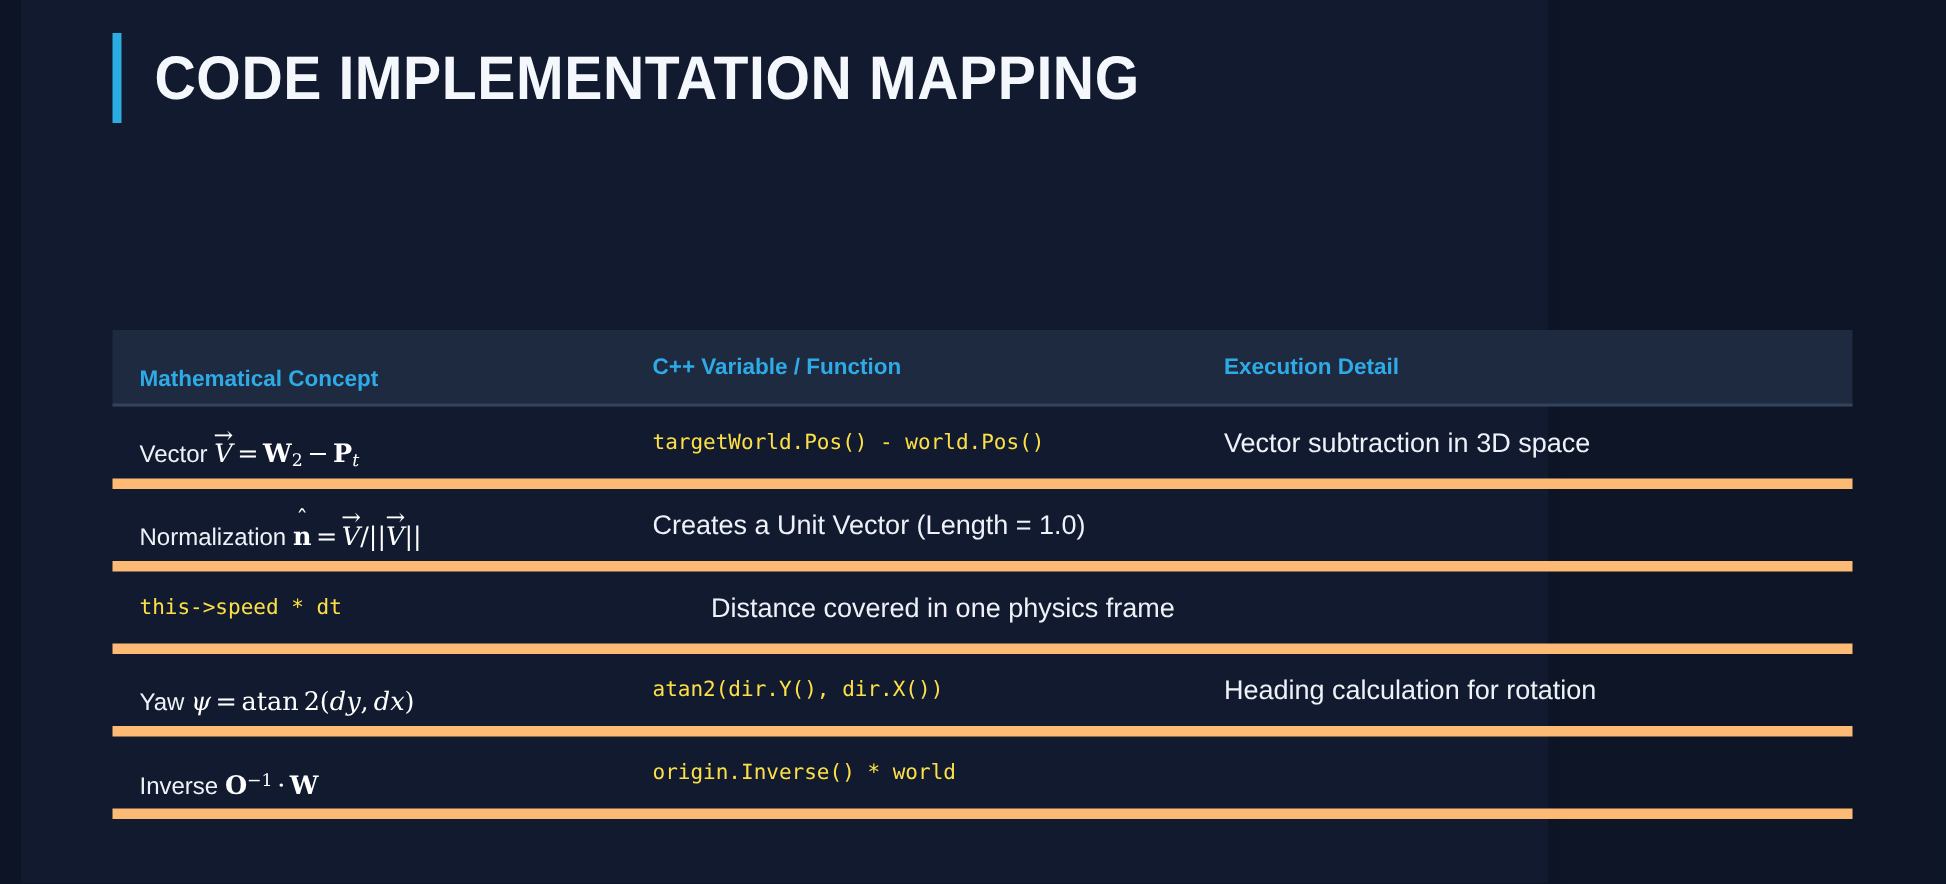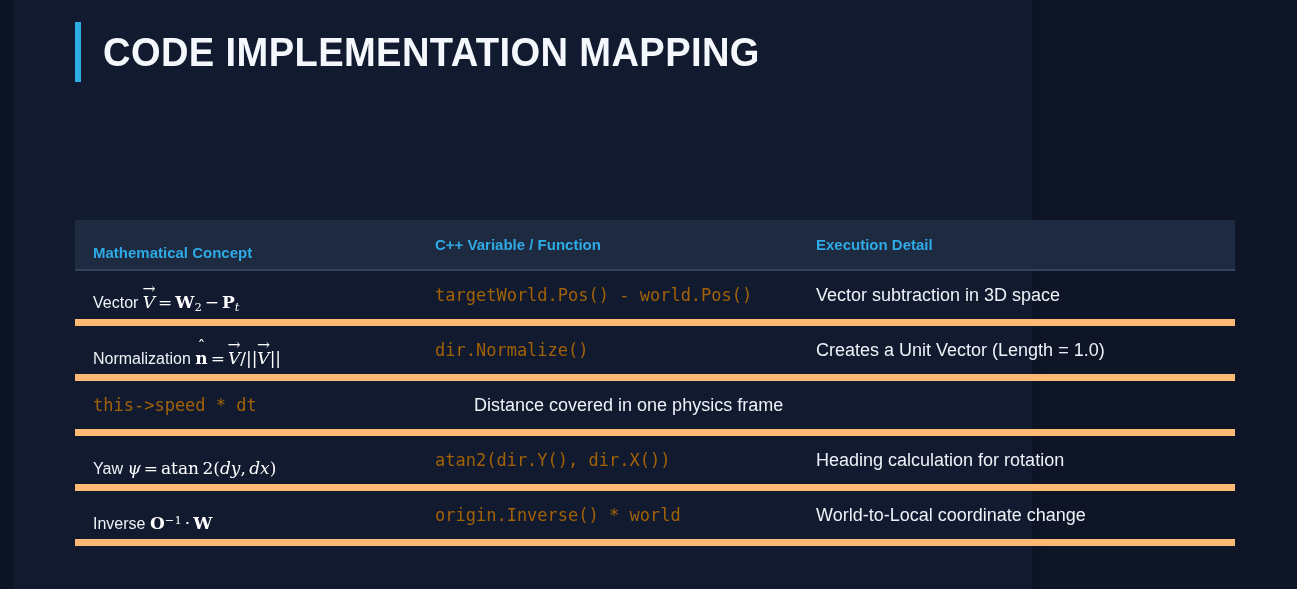--- a/index.html
+++ b/index.html
@@ -137,22 +137,22 @@
   }
   sub.msub.rm { font-style: normal; }
   sup.msup {
     font-size: 0.68em;
     vertical-align: 0.45em;
     font-style: normal;
   }
 
   .code {
     font-family: "DejaVu Sans Mono", "Liberation Mono", monospace;
-    font-size: 17px;
-    color: #a16207;
+    font-size: 14px;
+    color: #fde047;
     white-space: nowrap;
   }
 
   .detail {
     color: #eef2f8;
     font-size: 18px;
     white-space: nowrap;
   }
 </style>
 </head>
@@ -185,21 +185,20 @@
       <div class="c2"><span class="code">targetWorld.Pos() - world.Pos()</span></div>
       <div class="c3"><span class="detail">Vector subtraction in 3D space</span></div>
     </div>
 
     <div class="row">
       <div class="c1">
         <span class="concept"><span>Normalization</span>
           <span class="math"><span class="acc"><span class="base bf">n</span><span class="mark">ˆ</span></span><span class="op">=</span><span class="acc arrowmark"><span class="base it">V</span><span class="mark">→</span></span><span class="rm">/||</span><span class="acc arrowmark"><span class="base it">V</span><span class="mark">→</span></span><span class="rm">||</span></span>
         </span>
       </div>
-      <div class="c2"><span class="code">dir.Normalize()</span></div>
       <div class="c3"><span class="detail">Creates a Unit Vector (Length = 1.0)</span></div>
     </div>
 
     <div class="row">
       <div class="c2"><span class="code">this-&gt;speed * dt</span></div>
       <div class="c3"><span class="detail">Distance covered in one physics frame</span></div>
     </div>
 
     <div class="row">
       <div class="c1">
@@ -211,17 +210,16 @@
       <div class="c3"><span class="detail">Heading calculation for rotation</span></div>
     </div>
 
     <div class="row">
       <div class="c1">
         <span class="concept"><span>Inverse</span>
           <span class="math"><span class="bf">O</span><sup class="msup">−1</sup><span class="op">·</span><span class="bf">W</span></span>
         </span>
       </div>
       <div class="c2"><span class="code">origin.Inverse() * world</span></div>
-      <div class="c3"><span class="detail">World-to-Local coordinate change</span></div>
     </div>
 
   </div>
 </div>
 
 </body></html>

